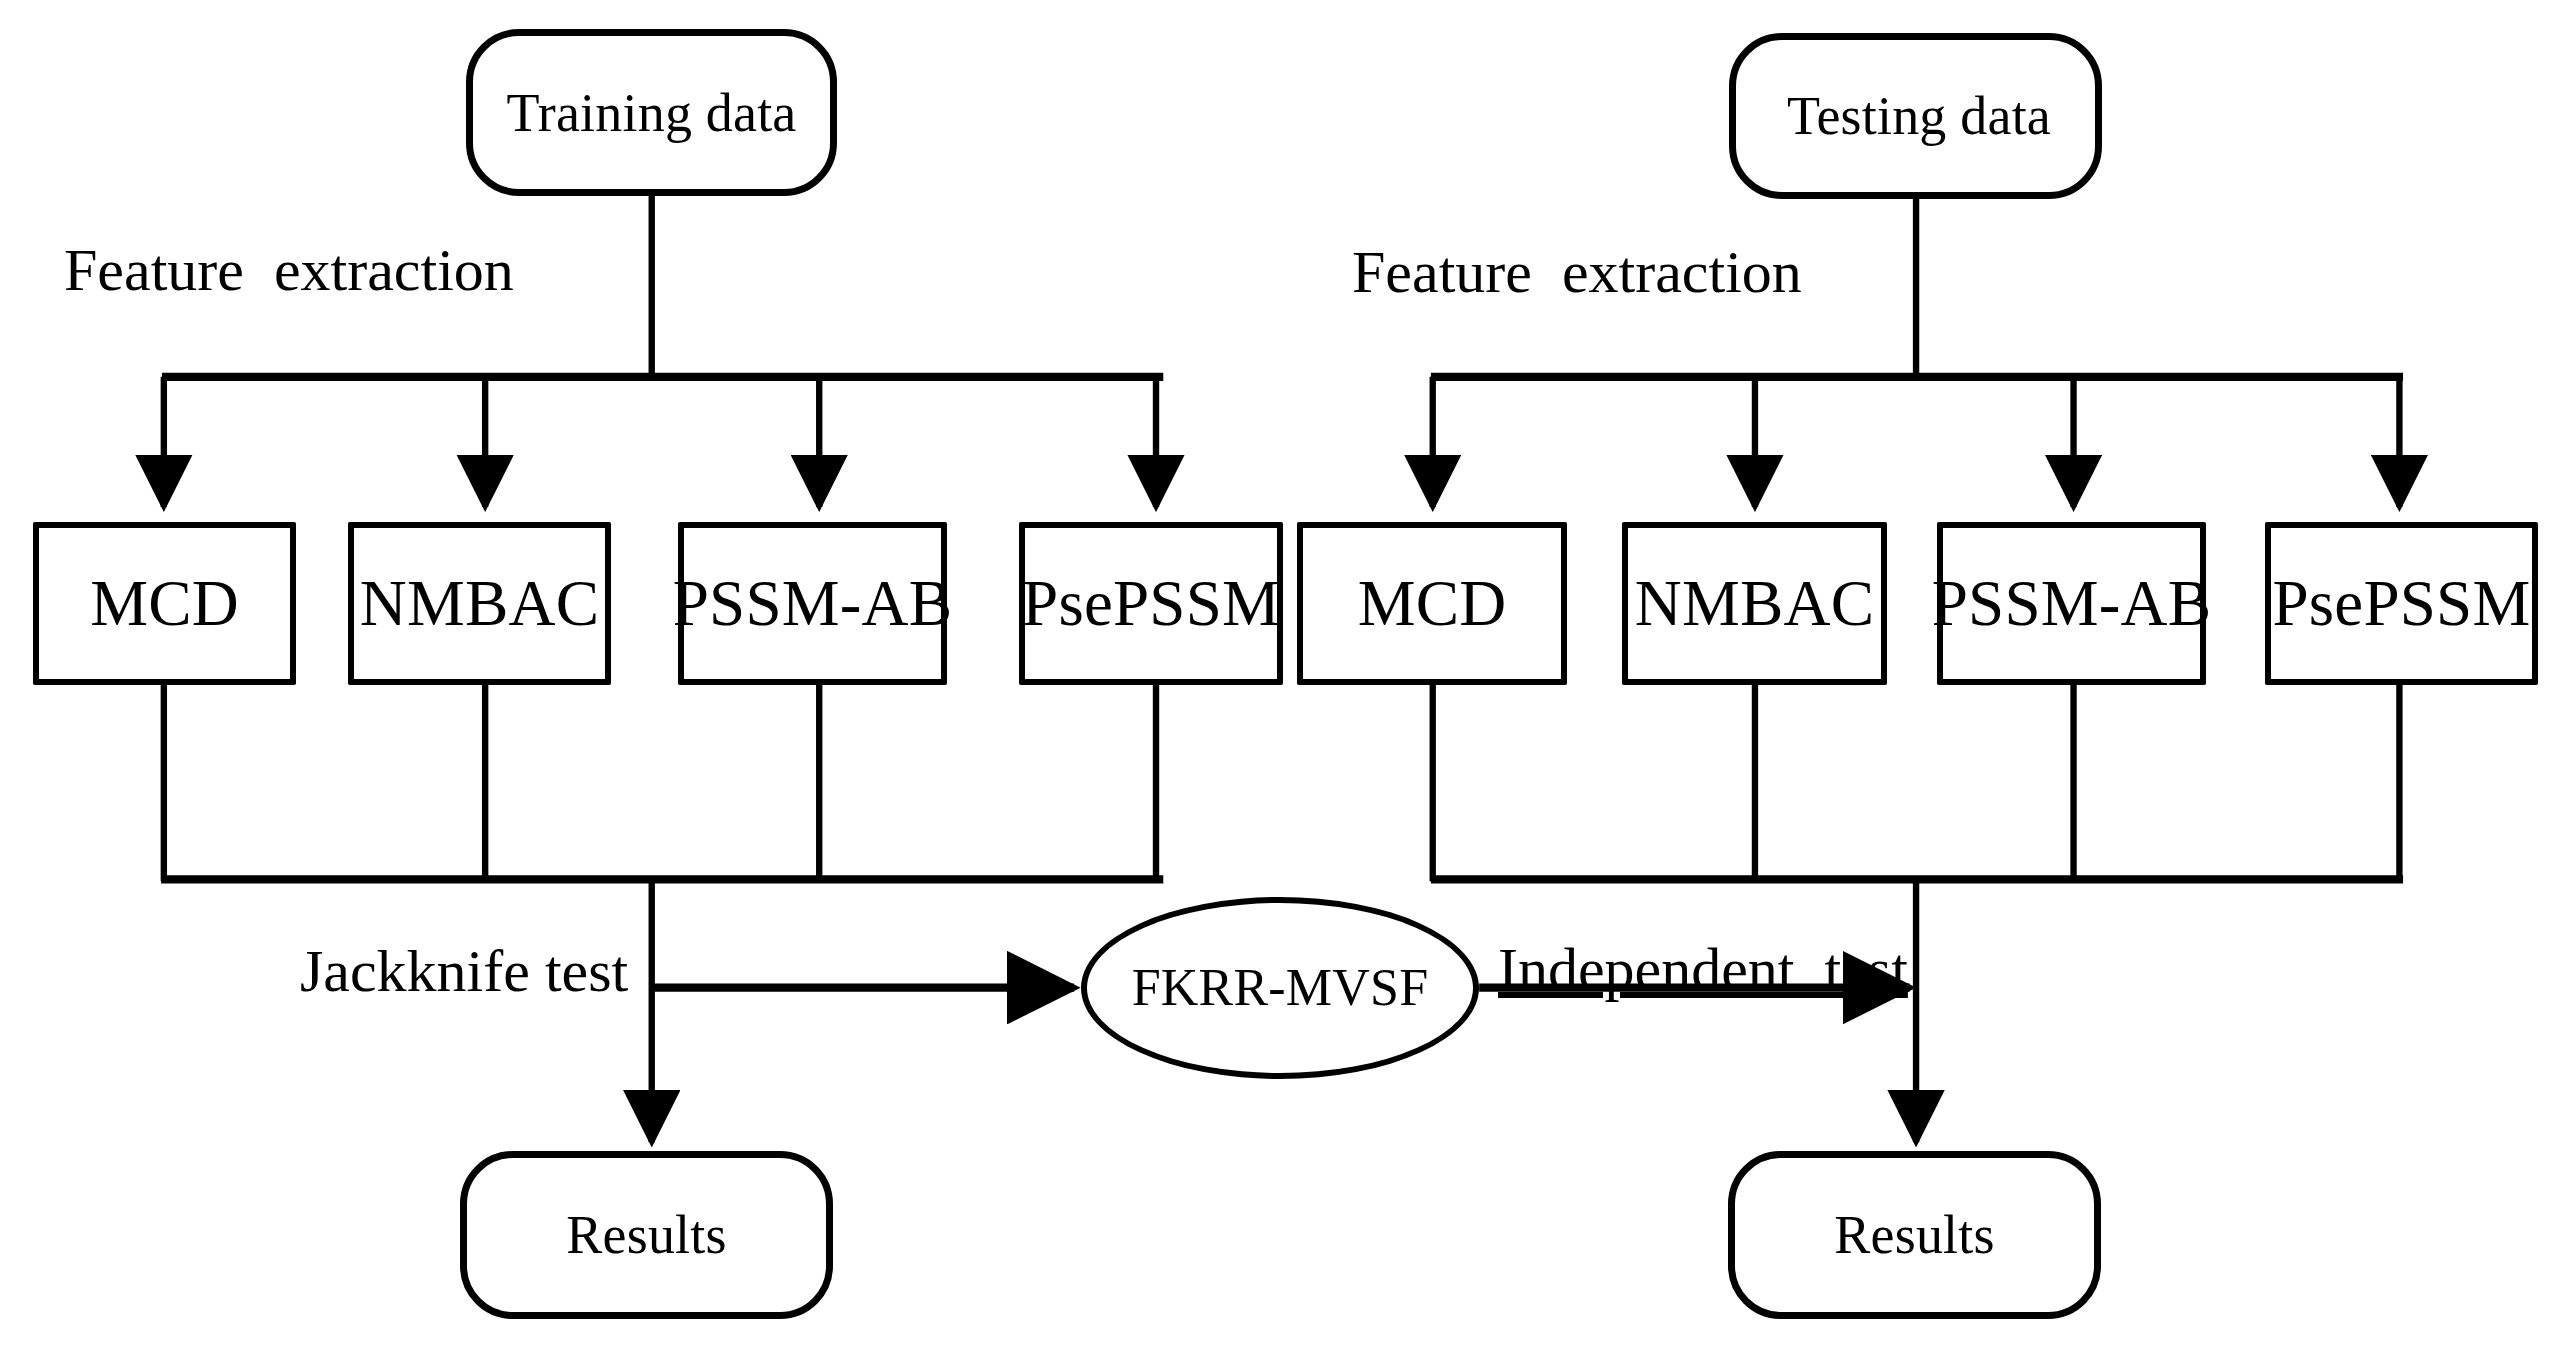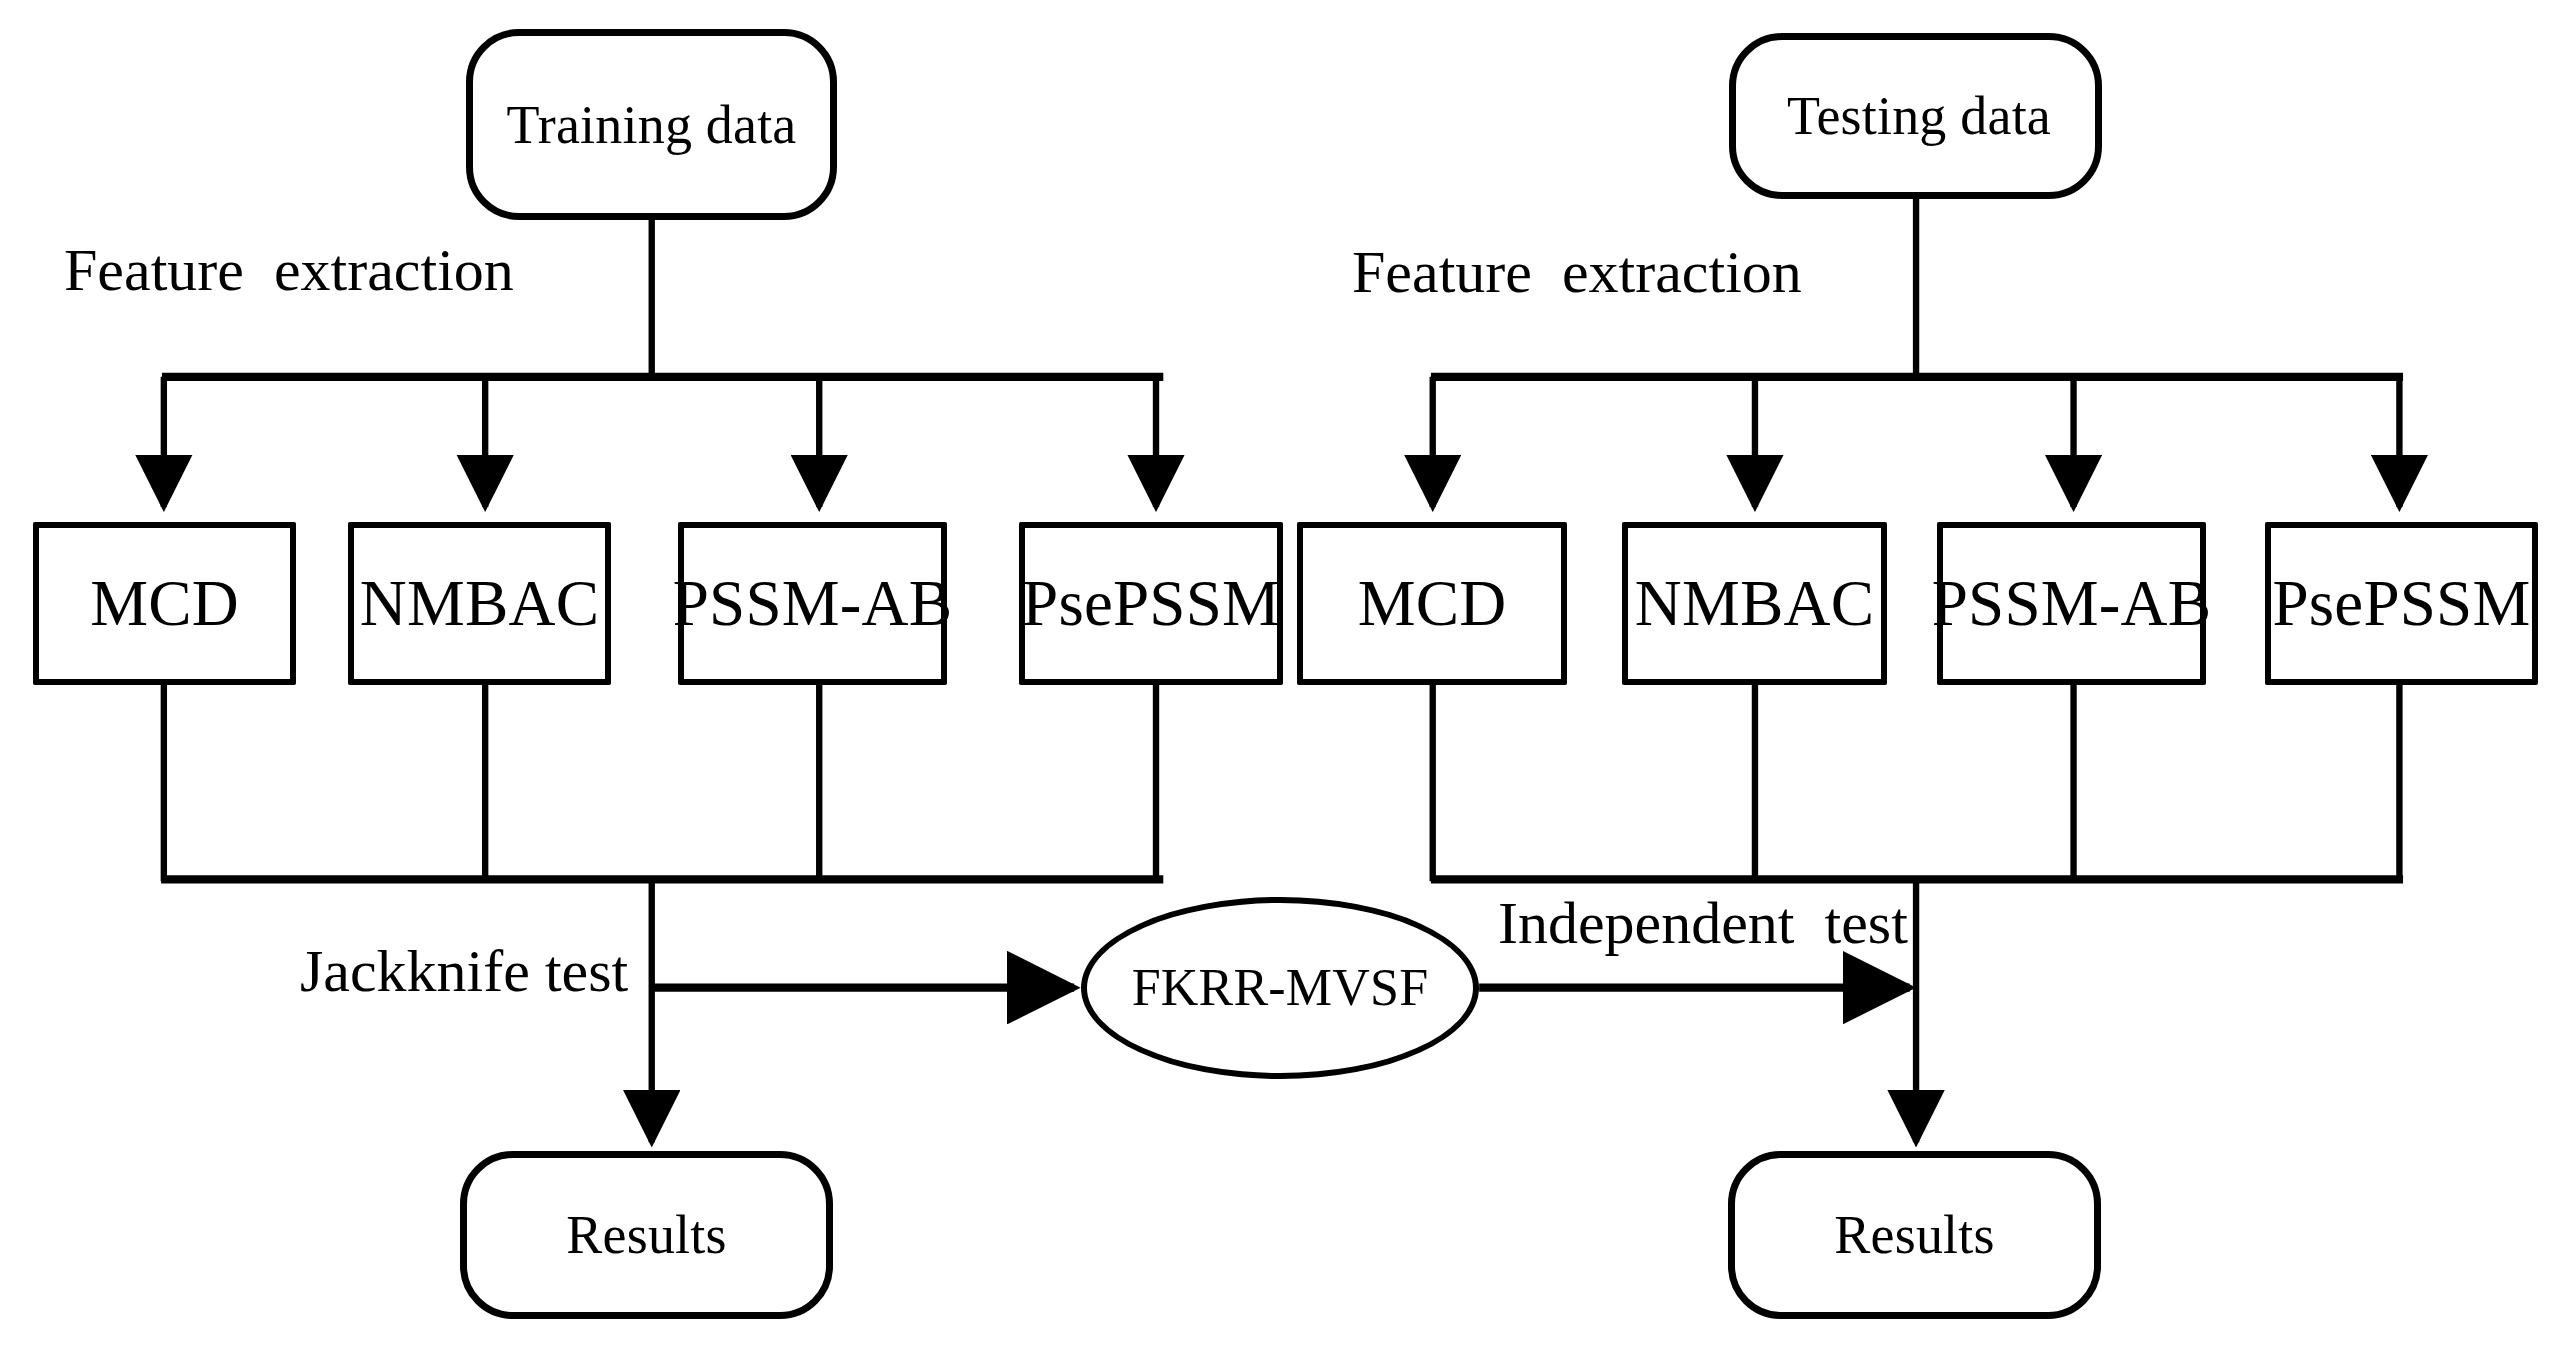--- a/index.html
+++ b/index.html
@@ -107,21 +107,21 @@
     <line x1="2278" y1="752" x2="2278" y2="968" stroke="#000000" stroke-width="7"></line>
     <line x1="2636" y1="752" x2="2636" y2="968" stroke="#000000" stroke-width="7"></line>
 
     <line x1="1572" y1="966" x2="2640" y2="966" stroke="#000000" stroke-width="9"></line>
 
     <line x1="2105" y1="966" x2="2105" y2="1255" stroke="#000000" stroke-width="7" marker-end="url(#arrowhead)"></line>
 
     <line x1="1625" y1="1085" x2="2098" y2="1085" stroke="#000000" stroke-width="9" marker-end="url(#arrowhead)"></line>
   </svg>
 
-  <div class="node node-stadium" style="left:466px; top:29px; width:371px; height:191px;">
+  <div class="node node-stadium" style="left:466px; top:29px; width:371px; height:167px;">
     <span class="node-label stadium-label">Training data</span>
   </div>
 
   <div class="edge-label" style="left:64px; top:240px;">Feature  extraction</div>
 
   <div class="node node-rect" style="left:33px; top:522px; width:263px; height:163px;">
     <span class="node-label">MCD</span>
   </div>
 
   <div class="node node-rect" style="left:348px; top:522px; width:263px; height:163px;">
@@ -161,20 +161,20 @@
   </div>
 
   <div class="node node-rect" style="left:1937px; top:522px; width:269px; height:163px;">
     <span class="node-label">PSSM-AB</span>
   </div>
 
   <div class="node node-rect" style="left:2265px; top:522px; width:273px; height:163px;">
     <span class="node-label">PsePSSM</span>
   </div>
 
-  <div class="edge-label" style="left:1498px; top:893px;">Independent  test</div>
+  <div class="edge-label" style="left:1498px; top:939px;text-decoration:underline;">Independent  test</div>
 
   <div class="node node-stadium" style="left:1728px; top:1151px; width:373px; height:168px;">
     <span class="node-label stadium-label">Results</span>
   </div>
 
 </div>
 
 
 </body></html>

